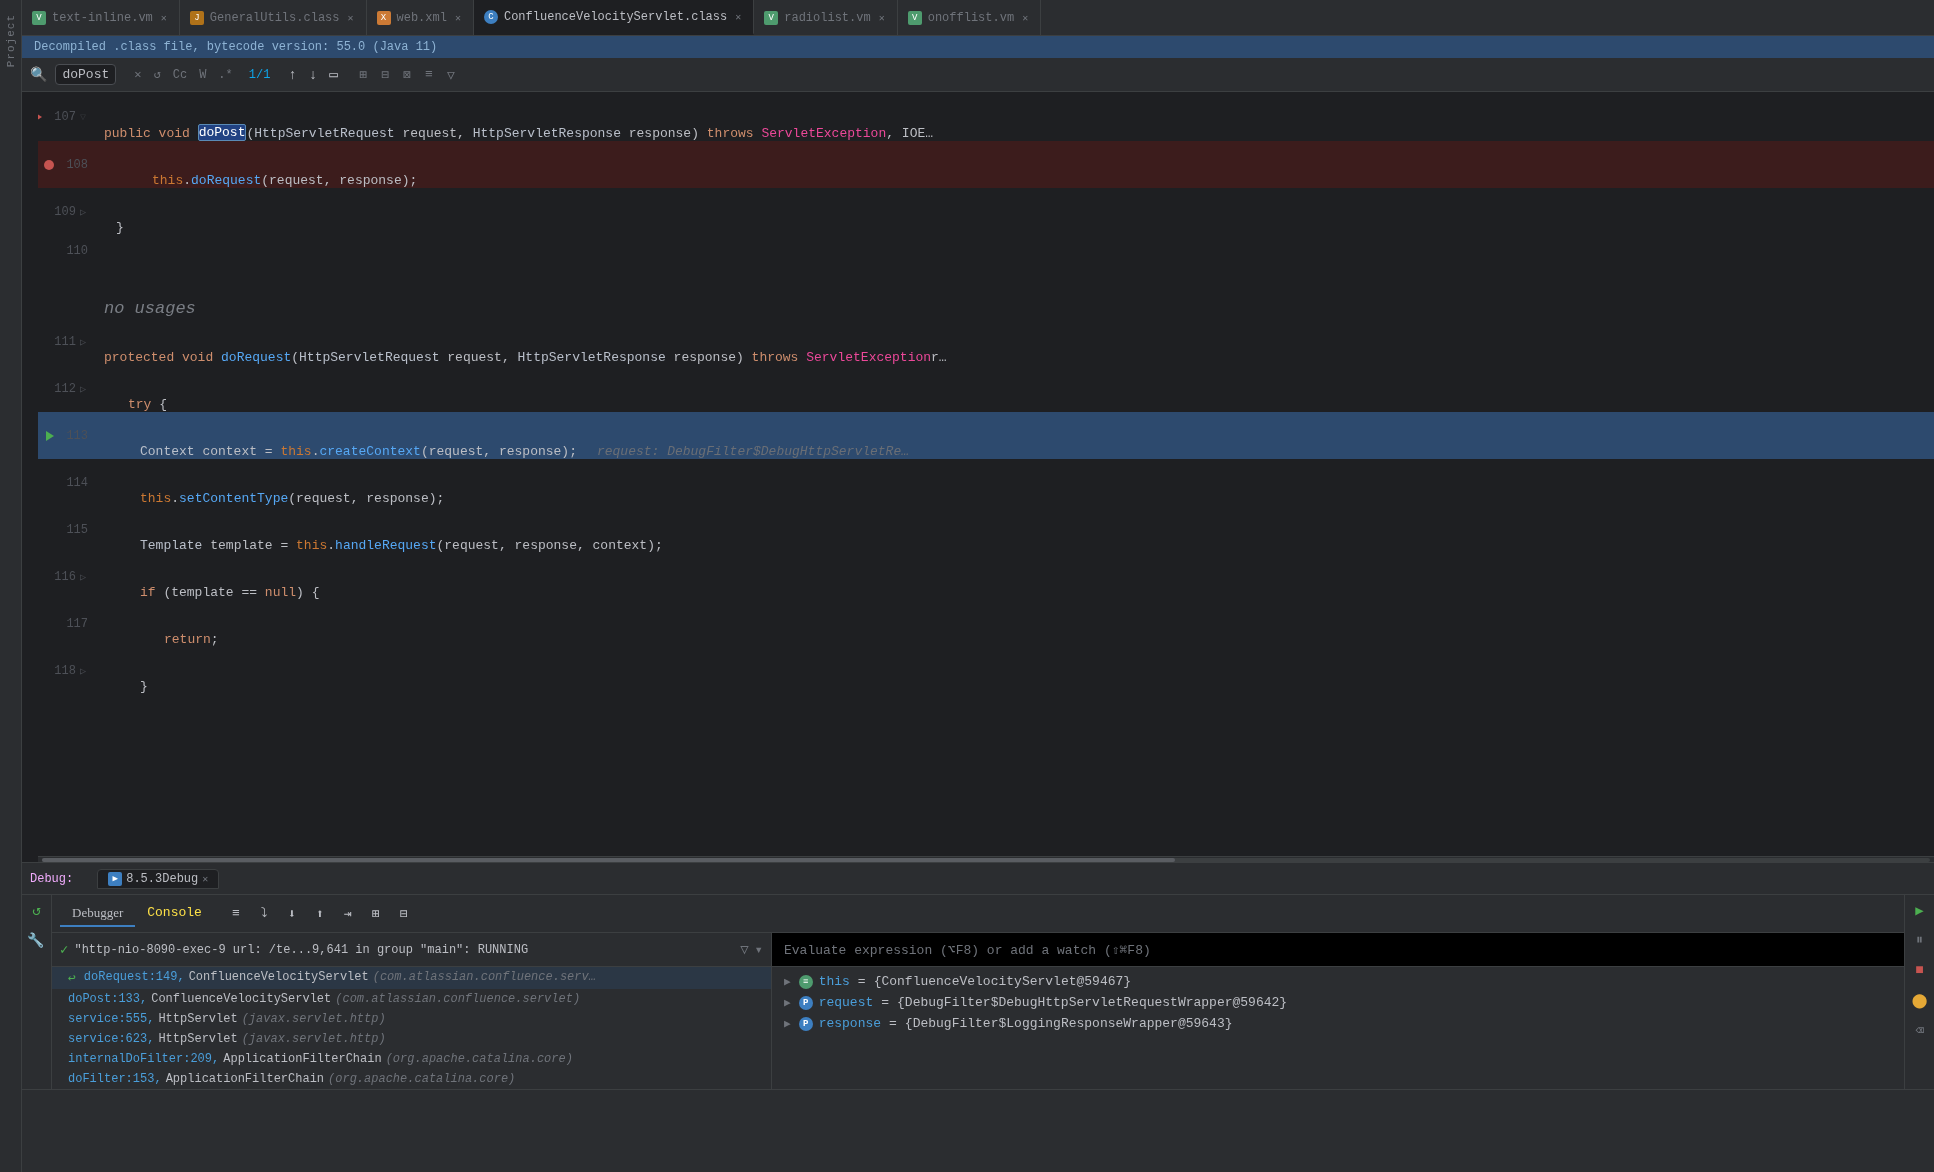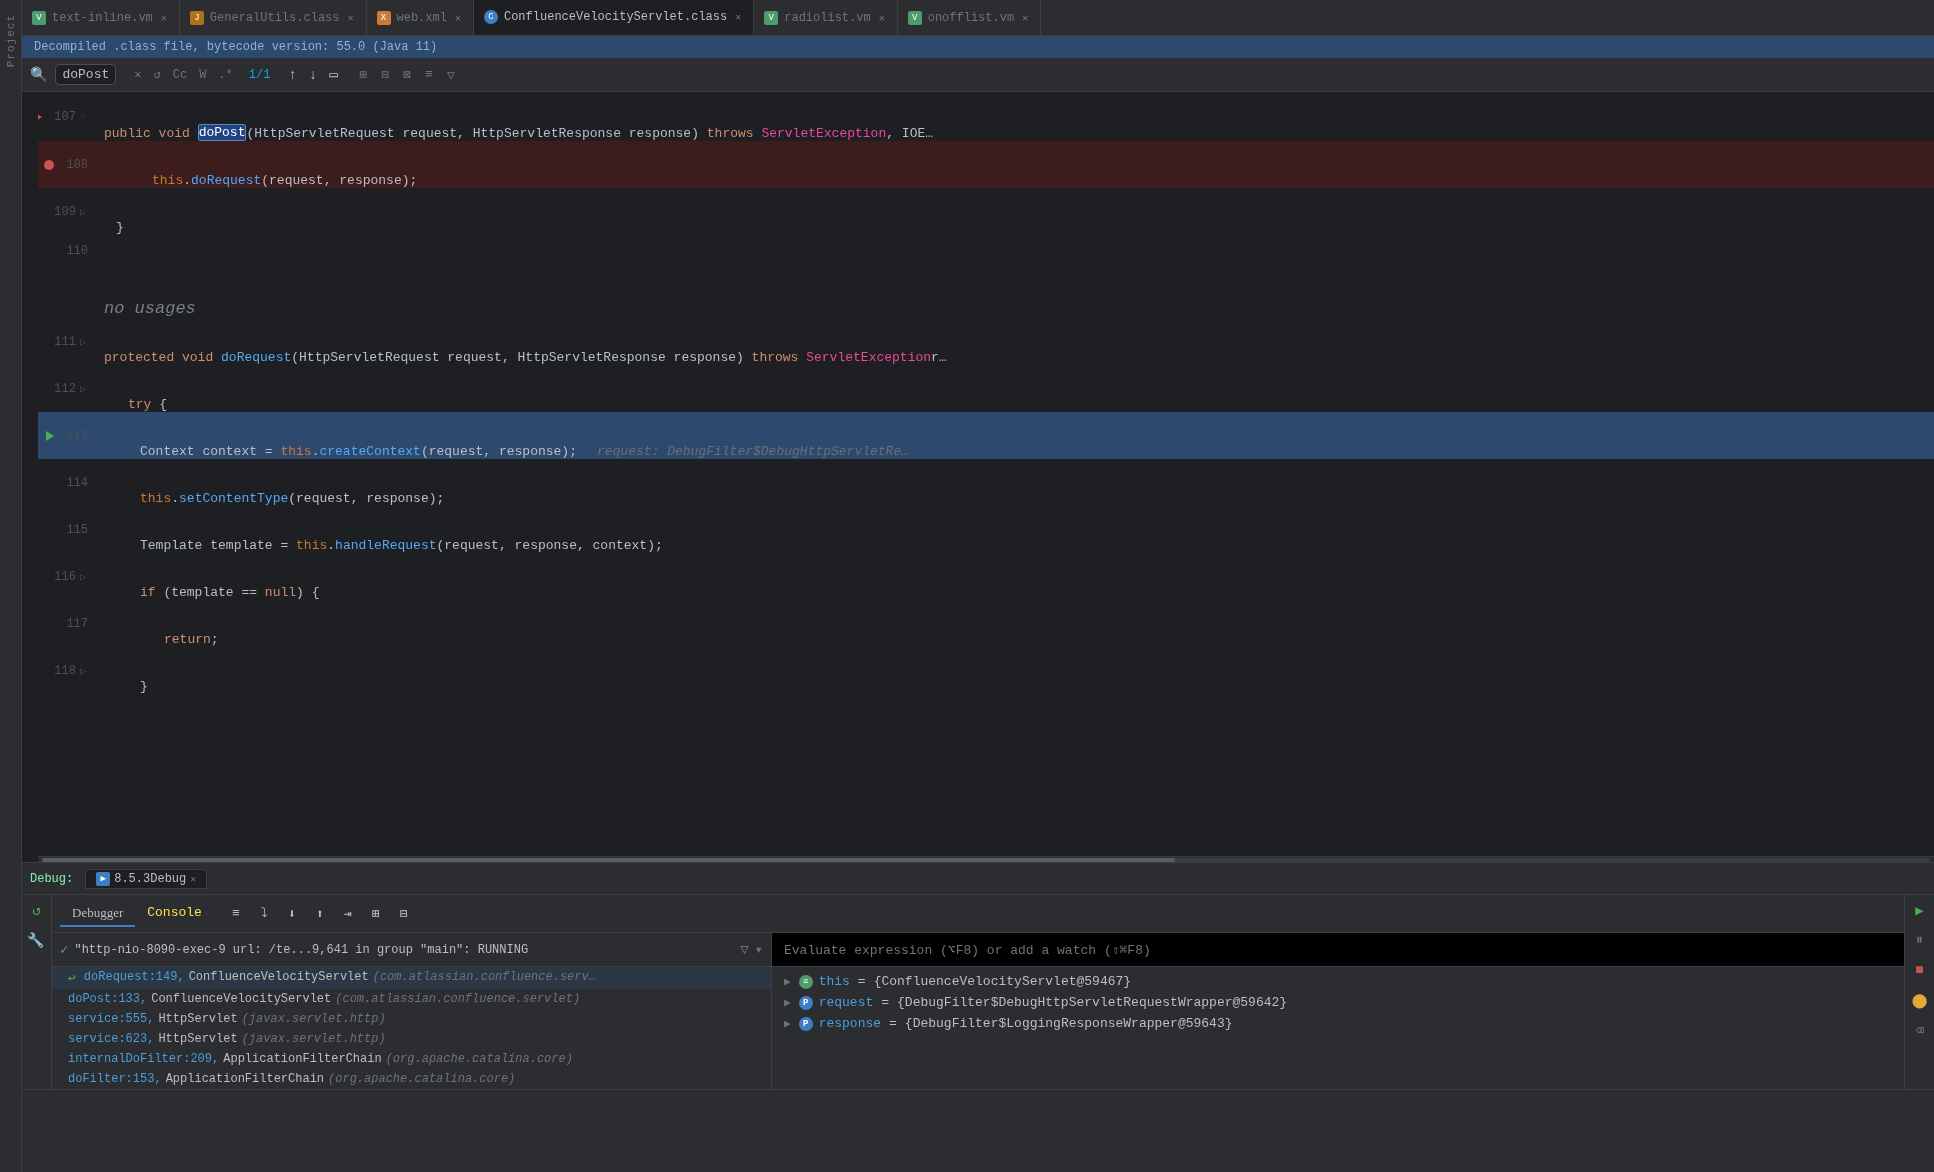--- a/index.html
+++ b/index.html
@@ -312,24 +312,24 @@
     .debug-tabs-bar {
       display: flex;
       align-items: center;
       background: #2b2d30;
       border-bottom: 1px solid #3c3f41;
       padding: 0 8px;
       height: 32px;
       gap: 4px;
     }
     .debug-label {
-      color: #86efac;
+      color: #f0abfc;
       font-size: 12px;
       font-weight: 500;
-      margin-right: 8px;
+      margin-right: 20px;
     }
     .debug-tab {
       display: flex;
       align-items: center;
       gap: 4px;
       background: #1e1f22;
       border: 1px solid #3c3f41;
       border-radius: 4px 4px 0 0;
       padding: 2px 10px;
       cursor: pointer;

